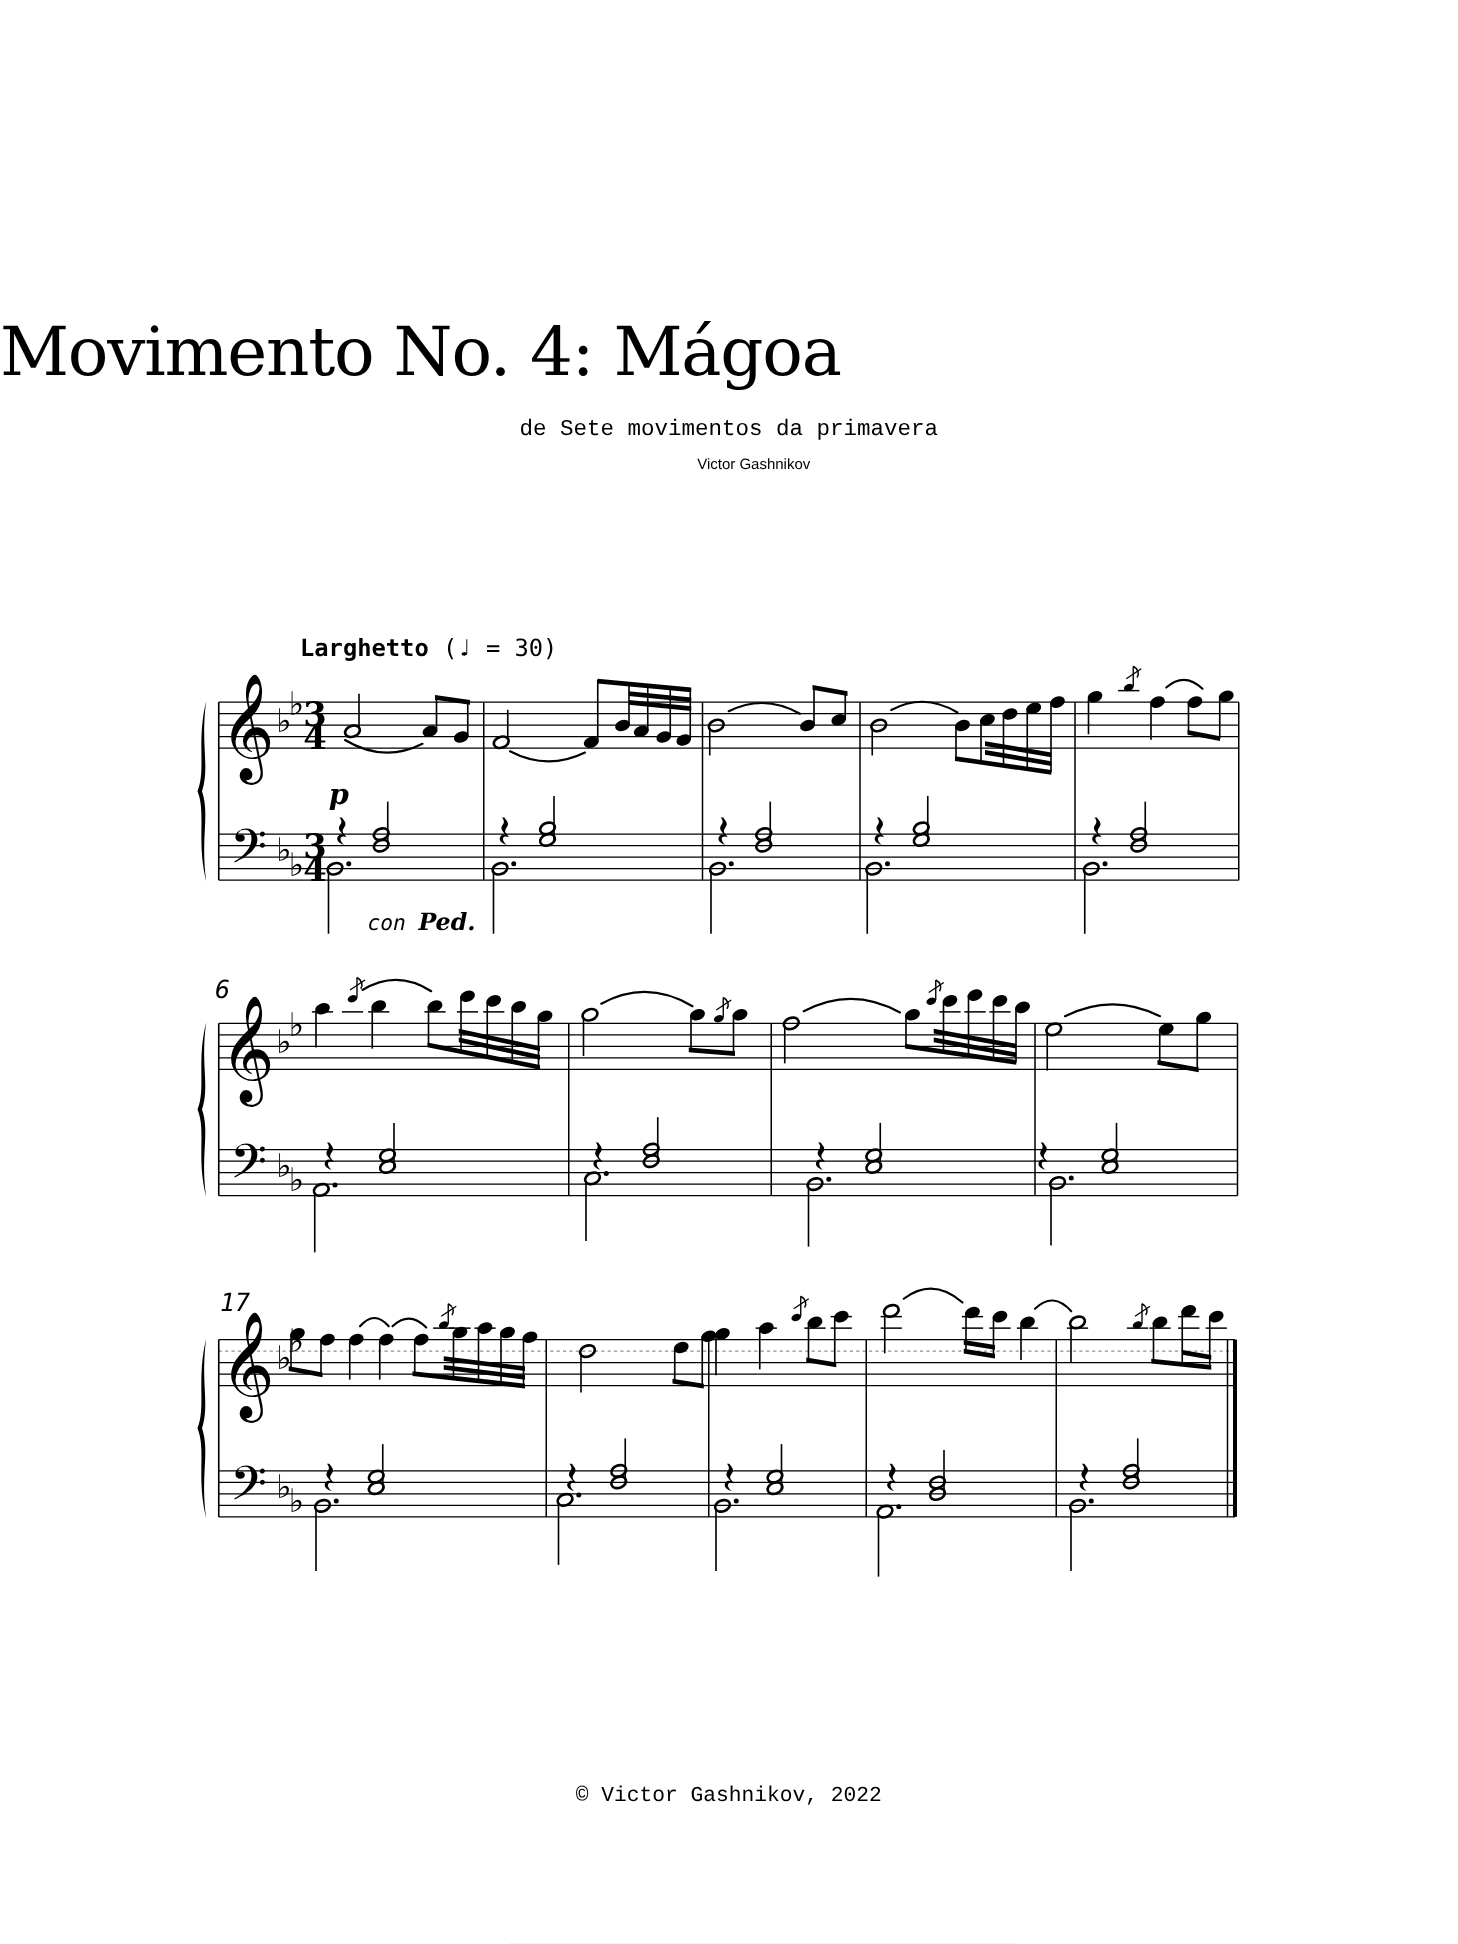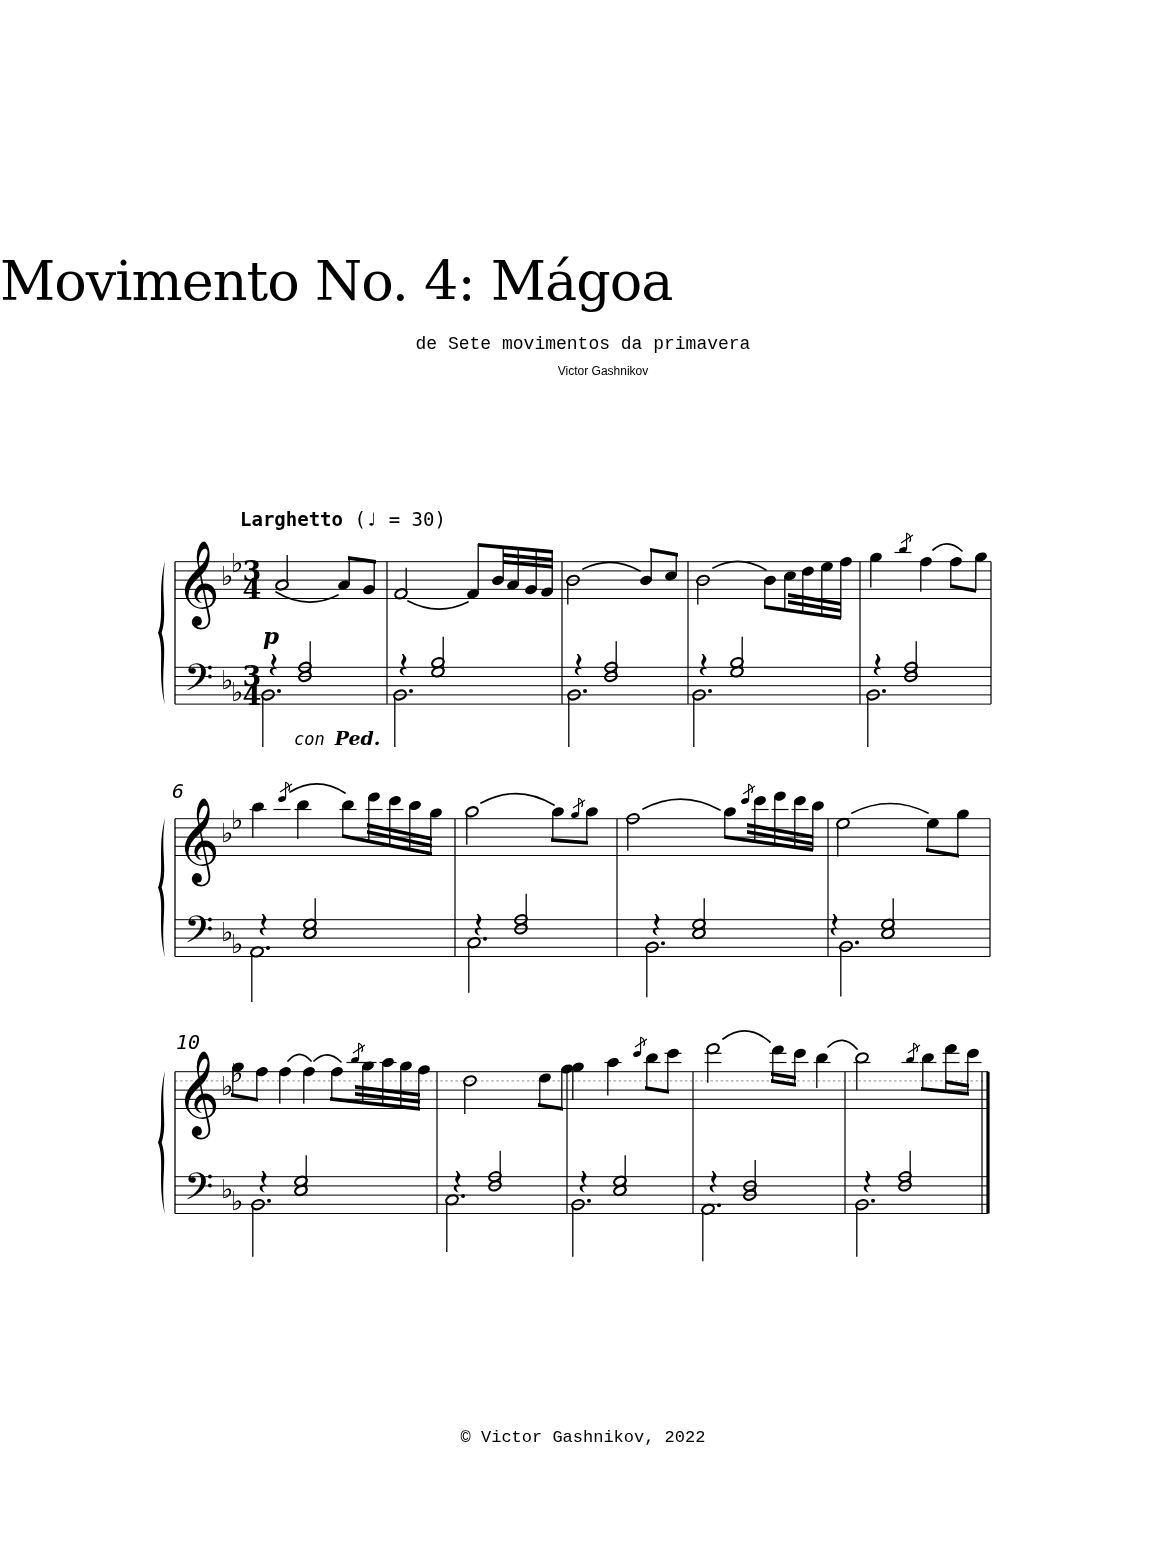--- a/index.html
+++ b/index.html
@@ -440,16 +440,16 @@
   <div class="t subtitle">de Sete movimentos da primavera</div>
   <div class="t composer">Victor Gashnikov</div>
 
   <div class="t tempo"><span class="b">Larghetto</span><span> (♩ = 30)</span></div>
 
   <div class="t dyn">p</div>
 
   <div class="t pedal"><span>con</span><span class="ped">Ped.</span></div>
 
   <div class="t mlabel" style="left:172px;top:779px">6</div>
-  <div class="t mlabel" style="left:176px;top:1030px">10</div>
+  <div class="t mlabel" style="left:176px;top:1030px">17</div>
 
   <div class="t footer">© Victor Gashnikov, 2022</div>
 </div>
 
 </body></html>

